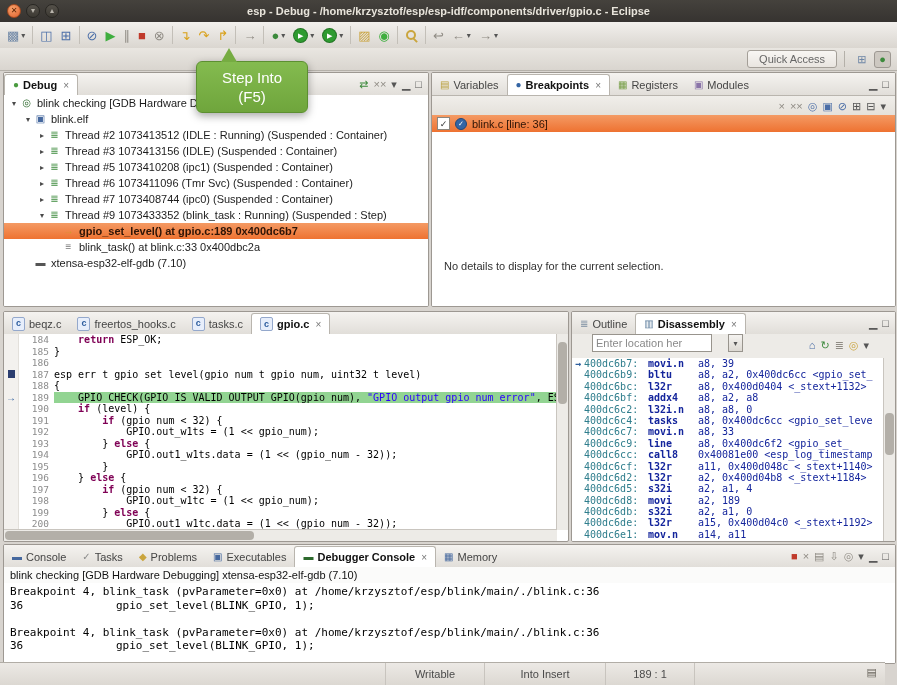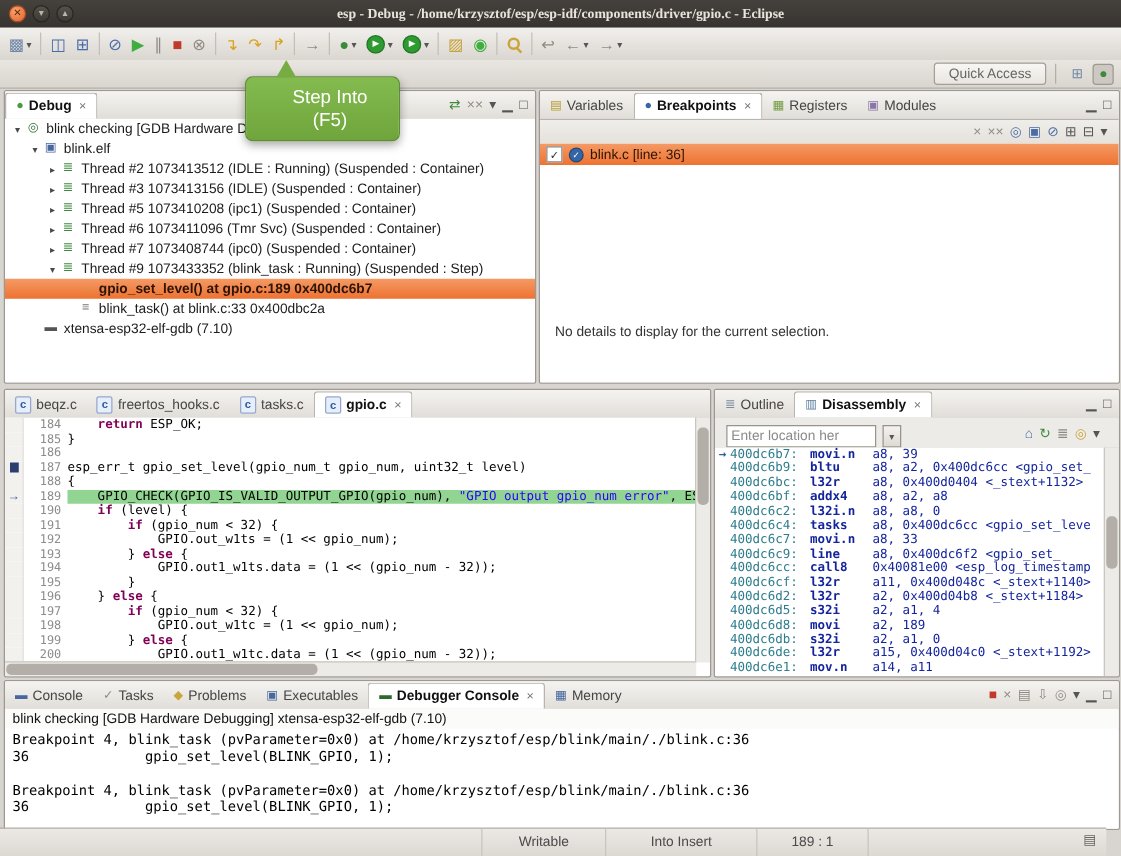--- a/index.html
+++ b/index.html
@@ -7,21 +7,21 @@
        font-family:"Liberation Sans",sans-serif;font-size:11px;color:#222;}
 
   
   .titlebar{position:absolute;left:0;top:0;right:0;height:22px;
     background:linear-gradient(#45423d,#363330);display:flex;align-items:center;z-index:5;}
   .win-btns{display:flex;gap:5px;padding-left:7px;z-index:2;}
   .wb{width:14px;height:14px;border-radius:50%;display:flex;align-items:center;justify-content:center;
       font-size:8px;line-height:1;box-sizing:border-box;}
   .wb.close{background:radial-gradient(circle at 35% 30%,#f7a06a,#e06430);border:1px solid #a34a20;color:#5c2405;}
   .wb.min,.wb.max{background:linear-gradient(#55514a,#3c3933);border:1px solid #282622;color:#b9b5ac;}
-  .title-text{position:absolute;left:0;right:0;text-align:center;color:#e8e4db;font-weight:bold;font-size:11px;font-family:Liberation Serif, serif;}
+  .title-text{position:absolute;left:0;right:0;text-align:center;color:#e8e4db;font-weight:bold;font-size:11px;}
 
   
   .toolbar{position:absolute;left:0;top:22px;right:0;height:26px;
     background:linear-gradient(#f2f0ed,#dad6d0);border-bottom:1px solid #bcb8b1;
     display:flex;align-items:center;padding:0 3px;z-index:4;}
   .tb-btn{display:flex;align-items:center;height:22px;padding:0 4px;background:transparent;border:0;cursor:default;}
   .tb-glyph{font-size:13px;line-height:1;}
   .tb-circle{display:inline-flex;width:13px;height:13px;border-radius:50%;color:#fff;font-size:7px;
      align-items:center;justify-content:center;border:1px solid rgba(0,0,0,.25);}
   .tb-caret{font-size:8px;color:#555;margin-left:2px;}
@@ -99,21 +99,21 @@
 
   
   .vscroll{position:absolute;width:11px;background:#edebe7;border-left:1px solid #c9c5bf;}
   .vthumb{position:absolute;left:1px;right:1px;background:#b3afa8;border-radius:4px;}
   .hscroll{position:absolute;height:11px;background:#edebe7;border-top:1px solid #c9c5bf;}
   .hthumb{position:absolute;top:1px;bottom:1px;background:#b3afa8;border-radius:4px;}
 
   
   #p-disasm{left:571px;top:311px;width:323px;height:229px;}
   .loc-bar{position:absolute;left:0;right:0;top:22px;height:24px;background:#edebe7;
-    border-bottom:1px solid #c9c5bf;display:flex;align-items:flex-end;gap:5px;padding:0 9px;}
+    border-bottom:1px solid #c9c5bf;display:flex;align-items:flex-start;gap:16px;padding:0 20px;}
   .loc-input{width:112px;height:16px;border:1px solid #98948d;background:#fff;color:#8a8a8a;
     font-size:11px;padding:0 3px;font-family:inherit;}
   .loc-caret{width:15px;height:18px;border:1px solid #98948d;background:linear-gradient(#f5f3f0,#ddd9d3);
     font-size:8px;color:#555;padding:0;}
   .loc-spacer{flex:1;}
   .dis-lines{position:absolute;left:0;right:11px;top:46px;bottom:0;background:#fff;overflow:hidden;}
   .dis-row{height:11.4px;line-height:11.4px;display:flex;font-family:"DejaVu Sans Mono",monospace;
     font-size:10px;white-space:pre;}
   .dis-mark{width:12px;flex:none;text-align:center;color:#2f5f9e;font-weight:bold;font-size:10px;}
   .dis-addr{color:#2e7d8c;width:64px;flex:none;}
@@ -134,21 +134,21 @@
   .status-cell{display:flex;align-items:center;justify-content:center;color:#4a4a4a;
     border-left:1px solid #c8c4be;padding:0 4px;}
   .status-cell:last-child{border-right:1px solid #c8c4be;}
   .sc-writable{width:90px;}.sc-insert{width:112px;}.sc-pos{width:80px;}
   .status-tray{position:absolute;right:6px;top:3px;display:flex;}
 
   
   .tooltip{position:absolute;left:196px;top:61px;width:110px;height:50px;z-index:60;
     background:linear-gradient(#84bb4f,#6fa53c);border:1px solid #5c8f31;border-radius:6px;
     box-shadow:0 3px 8px rgba(0,0,0,.35);color:#fff;display:flex;flex-direction:column;
-    align-items:center;justify-content:center;font-size:15px;line-height:19px;padding-left:12px;}
+    align-items:center;justify-content:center;font-size:15px;line-height:19px;}
   .tooltip::before{content:"";position:absolute;left:24px;top:-14px;width:0;height:0;
     border-left:8px solid transparent;border-right:8px solid transparent;border-bottom:14px solid #76ac42;}
 </style>
 </head>
 <body>
 
 <div class="titlebar">
   <div class="title-text">esp - Debug - /home/krzysztof/esp/esp-idf/components/driver/gpio.c - Eclipse</div>
   <div class="win-btns">
     <span class="wb close">✕</span>

